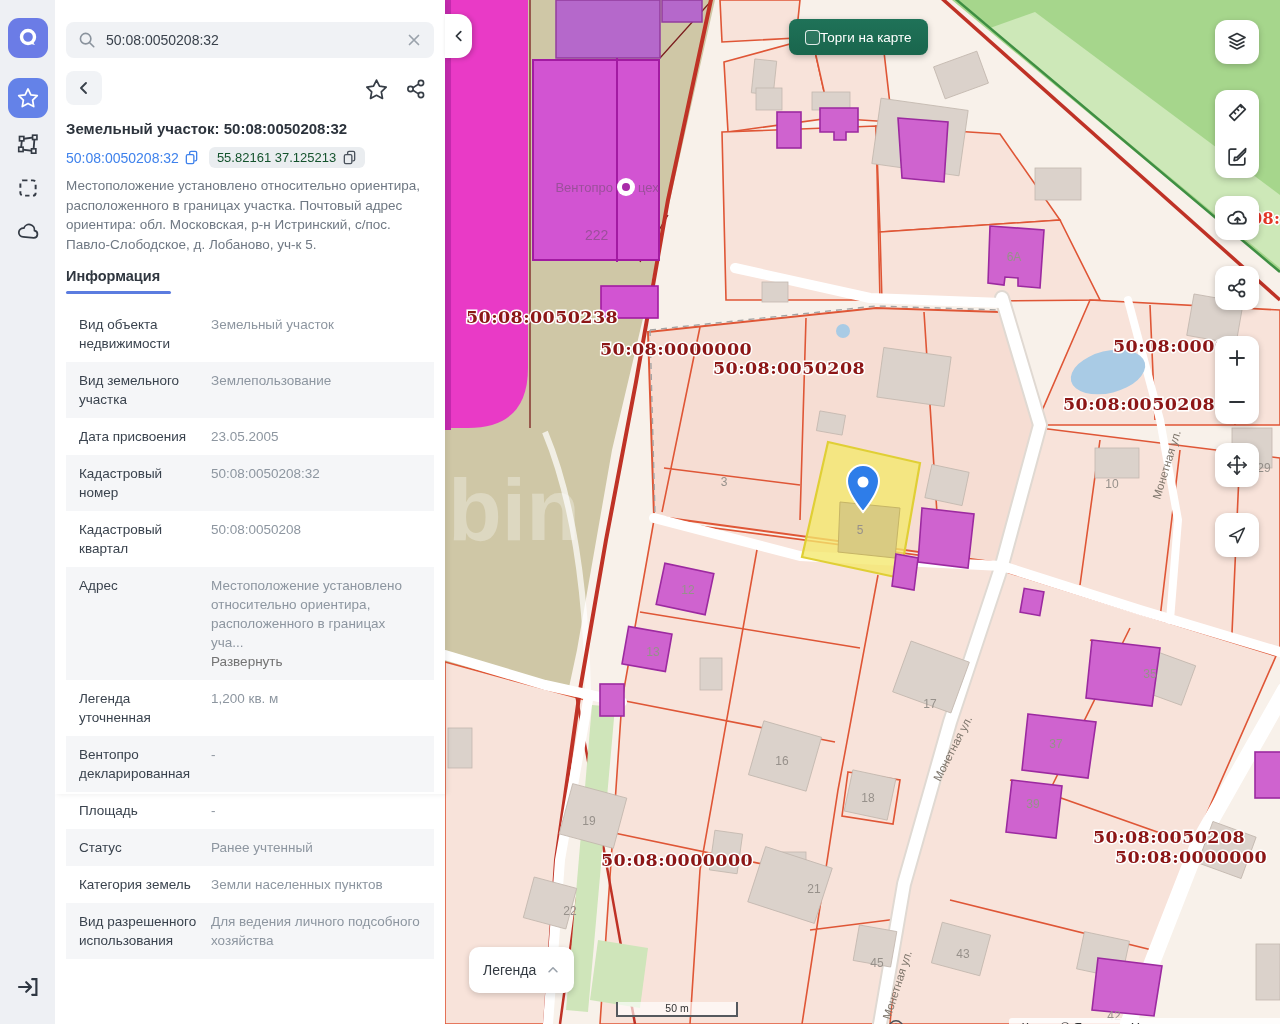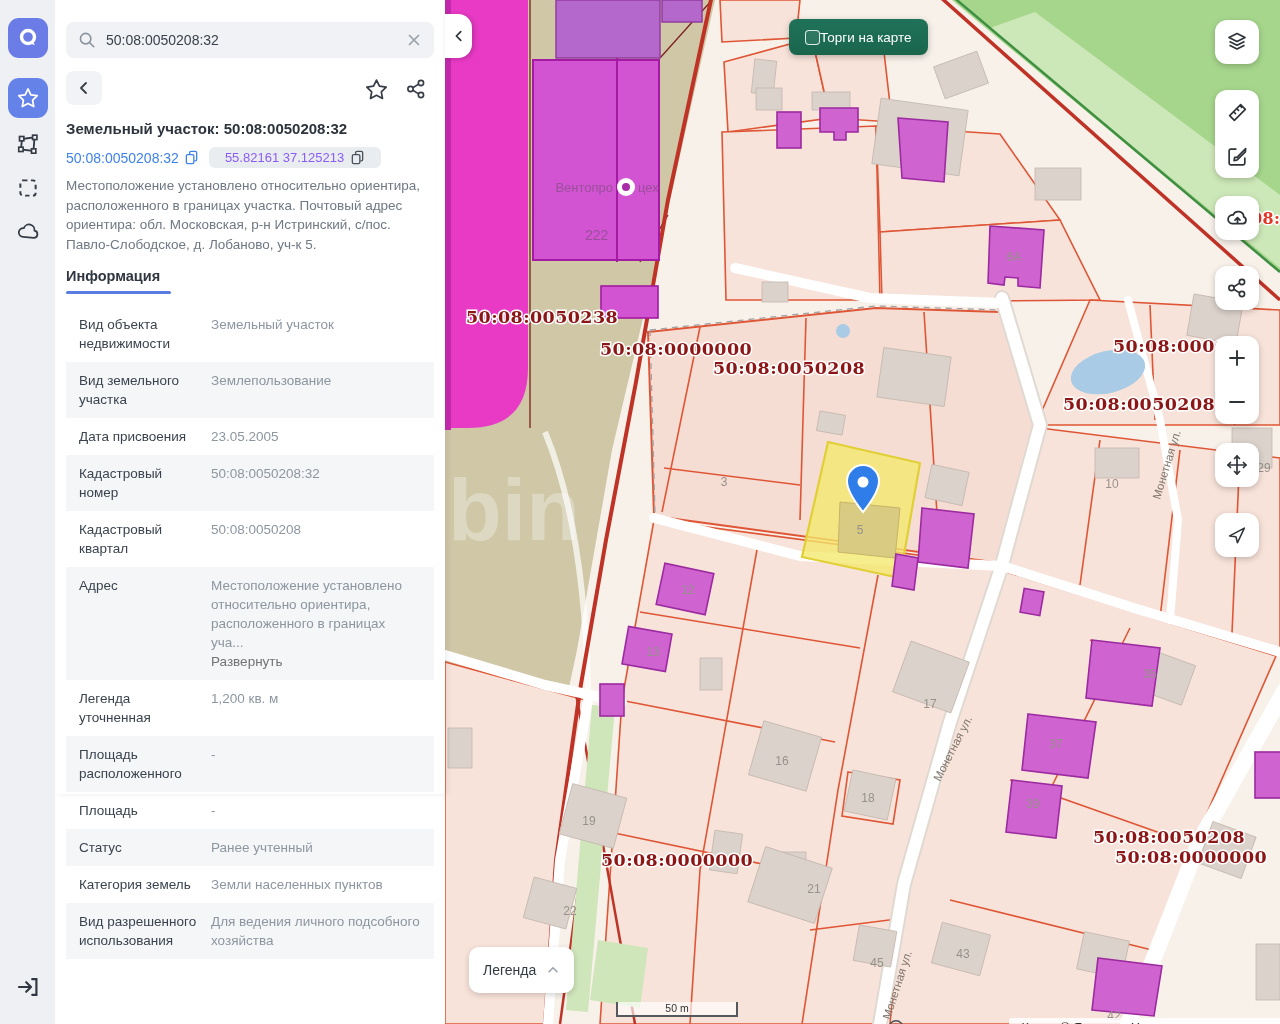--- a/index.html
+++ b/index.html
@@ -26,22 +26,22 @@
                      font-family:"Liberation Sans", sans-serif; }
   .hdr { position:absolute; left:11px; top:71px; width:368px; height:34px; }
   .back-btn { position:absolute; left:0; top:0; width:36px; height:34px; background:#f1f3f6; border-radius:8px;
               display:flex; align-items:center; justify-content:center; color:#39414b; cursor:pointer; }
   .hdr-icon { position:absolute; top:4px; width:28px; height:28px; display:flex; align-items:center;
               justify-content:center; color:#363d46; cursor:pointer; }
   .hdr-icon.fav { right:44px; } .hdr-icon.share { right:4px; }
   .obj-title { position:absolute; left:11px; top:120px; width:368px; font-size:15px; font-weight:bold; color:#2c333c; }
   .chips { position:absolute; left:11px; top:147px; width:368px; display:flex; align-items:center; gap:10px; }
   .chip-link { display:flex; align-items:center; gap:5px; color:#3f82ec; font-size:14px; cursor:pointer; }
-  .chip-gray { display:flex; align-items:center; gap:6px; background:#eaedf0; border-radius:6px; padding:3px 16px;
-               font-size:13px; color:#8b5cf6; cursor:pointer; }
+  .chip-gray { display:flex; align-items:center; gap:6px; background:#eaedf0; border-radius:6px; padding:3px 8px;
+               font-size:13px; color:#14532d; cursor:pointer; }
   .obj-desc { position:absolute; left:11px; top:176px; width:368px; font-size:13.5px; line-height:19.5px; color:#6f7883; }
   .tab { position:absolute; left:11px; top:268px; font-size:14.5px; font-weight:bold; color:#2f363f; cursor:pointer; }
   .tab-underline { position:absolute; left:11px; top:291px; width:105px; height:3px; background:#5b7ce0; border-radius:2px; }
   .info-table { position:absolute; left:11px; top:306px; width:368px; font-size:13.5px; }
   .irow { display:flex; padding:9px 13px; line-height:19px; }
   .irow.gray { background:#f5f6f8; }
   .irow .lbl { width:132px; flex:0 0 132px; color:#3a434e; padding-right:10px; }
   .irow .val { flex:1; color:#8d96a0; }
   .expand-link { display:inline-block; margin-top:0; color:#737373; cursor:pointer; }
 
@@ -206,21 +206,21 @@
       <div class="irow gray">
         <div class="lbl">Адрес</div>
         <div class="val"><span>Местоположение установлено относительно ориентира, расположенного в границах уча...</span><br>
           <span class="expand-link">Развернуть</span></div>
       </div>
       <div class="irow">
           <div class="lbl">Легенда уточненная</div>
           <div class="val">1,200 кв. м</div>
         </div>
       <div class="irow gray">
-          <div class="lbl">Площадь расположенного</div>
+          <div class="lbl">Вентопро декларированная</div>
           <div class="val">-</div>
         </div>
       <div class="irow">
           <div class="lbl">Площадь</div>
           <div class="val">-</div>
         </div>
       <div class="irow gray">
           <div class="lbl">Статус</div>
           <div class="val">Ранее учтенный</div>
         </div>

